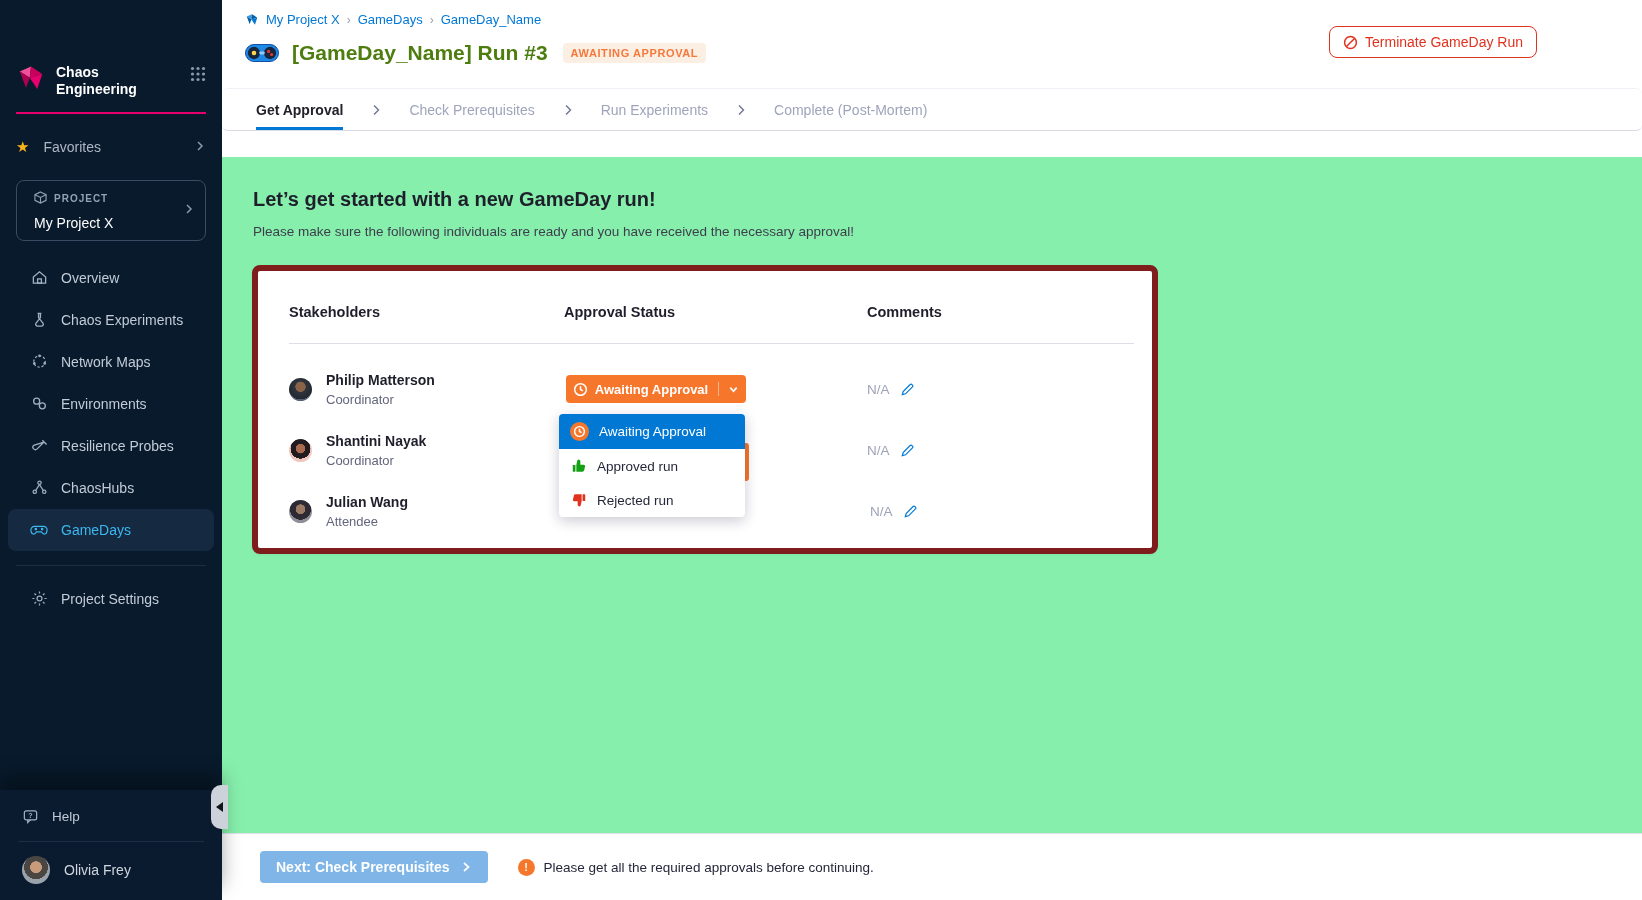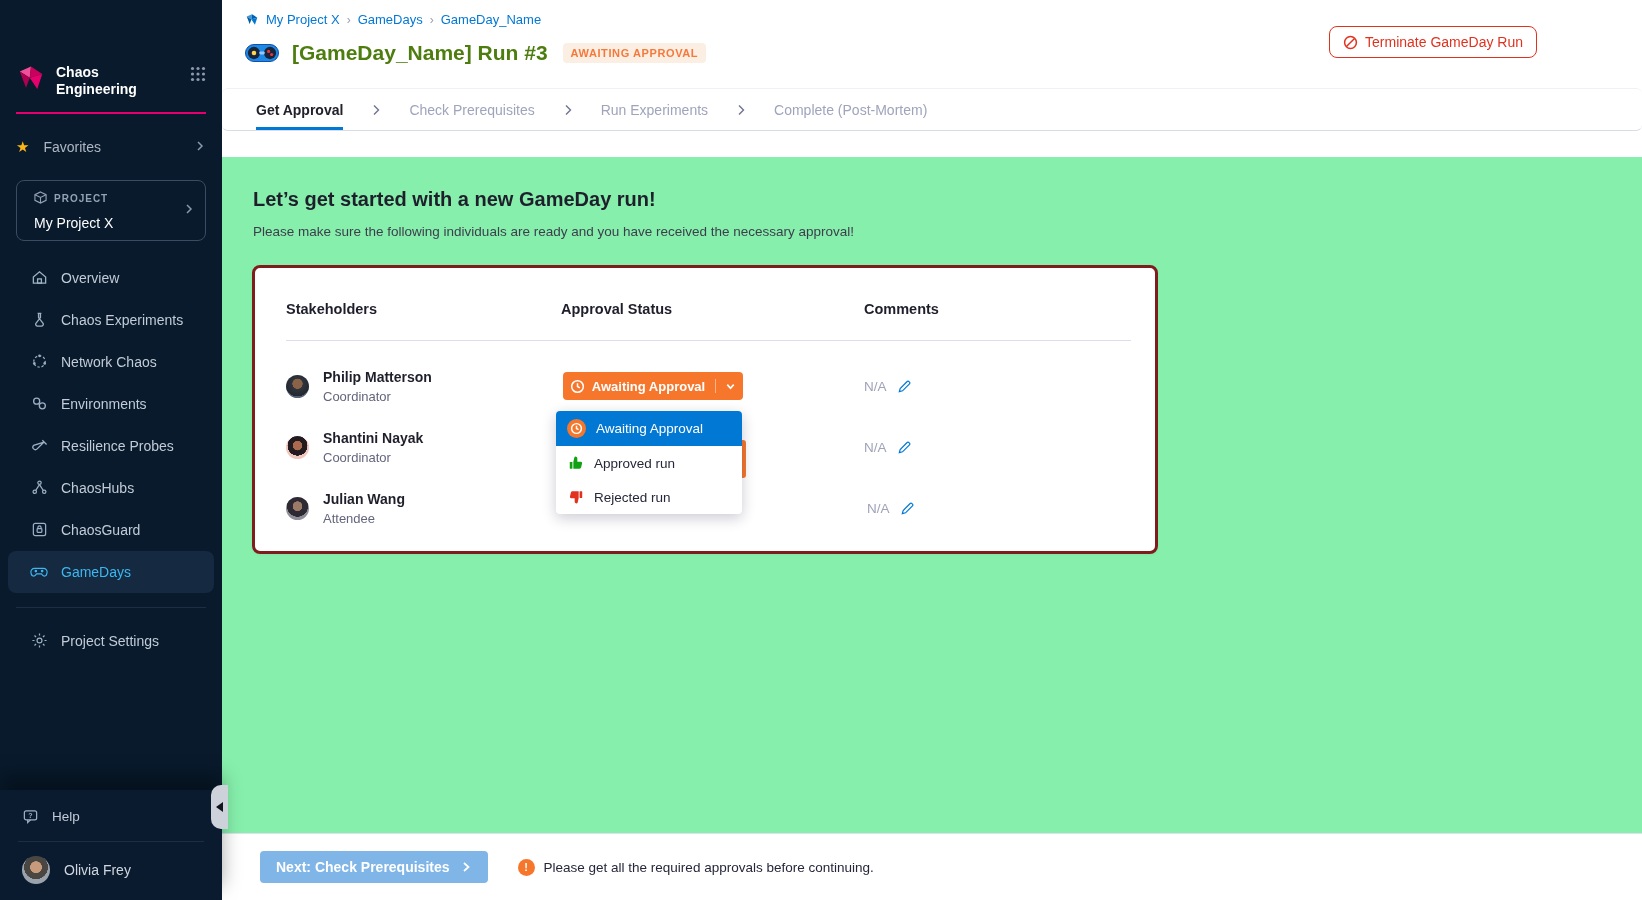--- a/index.html
+++ b/index.html
@@ -55,21 +55,21 @@
   
   .stepper { position:absolute; left:222px; right:0; top:88px; height:43px; background:#fff; border-top:1px solid #f0f1f6; border-bottom:1px solid #d9dbe6; display:flex; align-items:center; padding-left:34px;border-radius:6px; }
   .step { height:100%; display:flex; align-items:center; font-size:14px; color:#9fa4bb; cursor:pointer; }
   .step.active { color:#22222a; font-weight:bold; border-bottom:3px solid #0278d5; padding-top:3px; }
   .step-sep { margin:0 26px; display:flex; }
 
   
   .content { position:absolute; left:222px; right:0; top:132px; bottom:67px; background:#86efac;margin-top:25px; }
   .content h2 { margin:31px 0 0 31px; font-size:20px; font-weight:bold; color:#1f1f2c; }
   .content .sub { margin:13px 0 0 31px; font-size:13.5px; color:#3d3e4c; }
-  .card { position:relative; margin:26px 0 0 30px; width:906px; height:289px; background:#fff; border:3px solid #7f1d1d; border-radius:8px; box-shadow:0 1px 3px rgba(20,20,60,0.04); }
+  .card { position:relative; margin:26px 0 0 30px; width:906px; height:289px; background:#fff; border:6px solid #7f1d1d; border-radius:8px; box-shadow:0 1px 3px rgba(20,20,60,0.04); }
   .th { position:absolute; top:33px; font-size:14.5px; font-weight:bold; color:#1f1f2c; }
   .th1 { left:31px; } .th2 { left:306px; } .th3 { left:609px; }
   .thr { position:absolute; top:72px; left:31px; width:845px; height:1px; background:#dcdfe9; }
   .trow { position:absolute; left:0; right:0; height:44px; }
   .trow.r1 { top:96px; } .trow.r2 { top:157px; } .trow.r3 { top:218px; }
   .cell-stake { position:absolute; left:31px; top:0; display:flex; align-items:center; gap:14px; height:44px; }
   .av-sm { width:23px; height:23px; }
   .av-philip { background:radial-gradient(circle at 50% 38%, #8a6248 27%, #30343e 29%, #23272f 68%, #566074 69%); }
   .av-shantini { background:radial-gradient(circle at 50% 42%, #a96a4f 26%, #221c20 28%, #221c20 56%, #efc7bd 57%); }
   .av-julian { background:radial-gradient(circle at 50% 40%, #9c7b66 26%, #2e2a33 28%, #2e2a33 58%, #8e8f98 59%); }
@@ -178,21 +178,21 @@
     </div>
     <div class="nav-item">
       <span class="nicon">
         <svg width="17" height="17" viewBox="0 0 18 18" fill="none" stroke="currentColor" stroke-width="1.3">
             <circle cx="9" cy="9" r="6" stroke-dasharray="2.5 2"></circle>
             <circle cx="9" cy="3" r="1.4" fill="currentColor" stroke="none"></circle>
             <circle cx="14.5" cy="11" r="1.4" fill="currentColor" stroke="none"></circle>
             <circle cx="3.5" cy="11" r="1.4" fill="currentColor" stroke="none"></circle>
           </svg>
       </span>
-      <span>Network Chaos</span>
+      <span>Network Maps</span>
     </div>
     <div class="nav-item">
       <span class="nicon">
         <svg width="17" height="17" viewBox="0 0 18 18" fill="none" stroke="currentColor" stroke-width="1.4">
             <circle cx="6" cy="6.5" r="3.2"></circle>
             <circle cx="12" cy="11.5" r="3.2"></circle>
           </svg>
       </span>
       <span>Environments</span>
     </div>
@@ -208,30 +208,20 @@
       <span class="nicon">
         <svg width="17" height="17" viewBox="0 0 18 18" fill="none" stroke="currentColor" stroke-width="1.3">
             <circle cx="9" cy="4" r="1.8"></circle>
             <circle cx="4" cy="13.5" r="1.8"></circle>
             <circle cx="14" cy="13.5" r="1.8"></circle>
             <line x1="9" y1="6" x2="5" y2="12"></line>
             <line x1="9" y1="6" x2="13" y2="12"></line>
           </svg>
       </span>
       <span>ChaosHubs</span>
-    </div>
-    <div class="nav-item">
-      <span class="nicon">
-        <svg width="17" height="17" viewBox="0 0 18 18" fill="none" stroke="currentColor" stroke-width="1.3">
-            <rect x="2.5" y="2.5" width="13" height="13" rx="2"></rect>
-            <rect x="6.5" y="8" width="5" height="4" rx="0.8"></rect>
-            <path d="M7.3 8 V6.8 a1.7 1.7 0 0 1 3.4 0 V8"></path>
-          </svg>
-      </span>
-      <span>ChaosGuard</span>
     </div>
     <div class="nav-item active">
       <span class="nicon">
         <svg width="18" height="18" viewBox="0 0 20 20" fill="none" stroke="currentColor" stroke-width="1.3">
             <path d="M5 6 h10 a4 4 0 0 1 4 4.5 l-.5 2 a2.6 2.6 0 0 1 -4.6 1 L12.7 12 H7.3 L6.1 13.5 a2.6 2.6 0 0 1 -4.6 -1 l-.5 -2 A4 4 0 0 1 5 6 Z"></path>
             <circle cx="6.5" cy="9" r="0.8" fill="currentColor"></circle>
             <circle cx="13.5" cy="9" r="0.8" fill="currentColor"></circle>
           </svg>
       </span>
       <span>GameDays</span>

